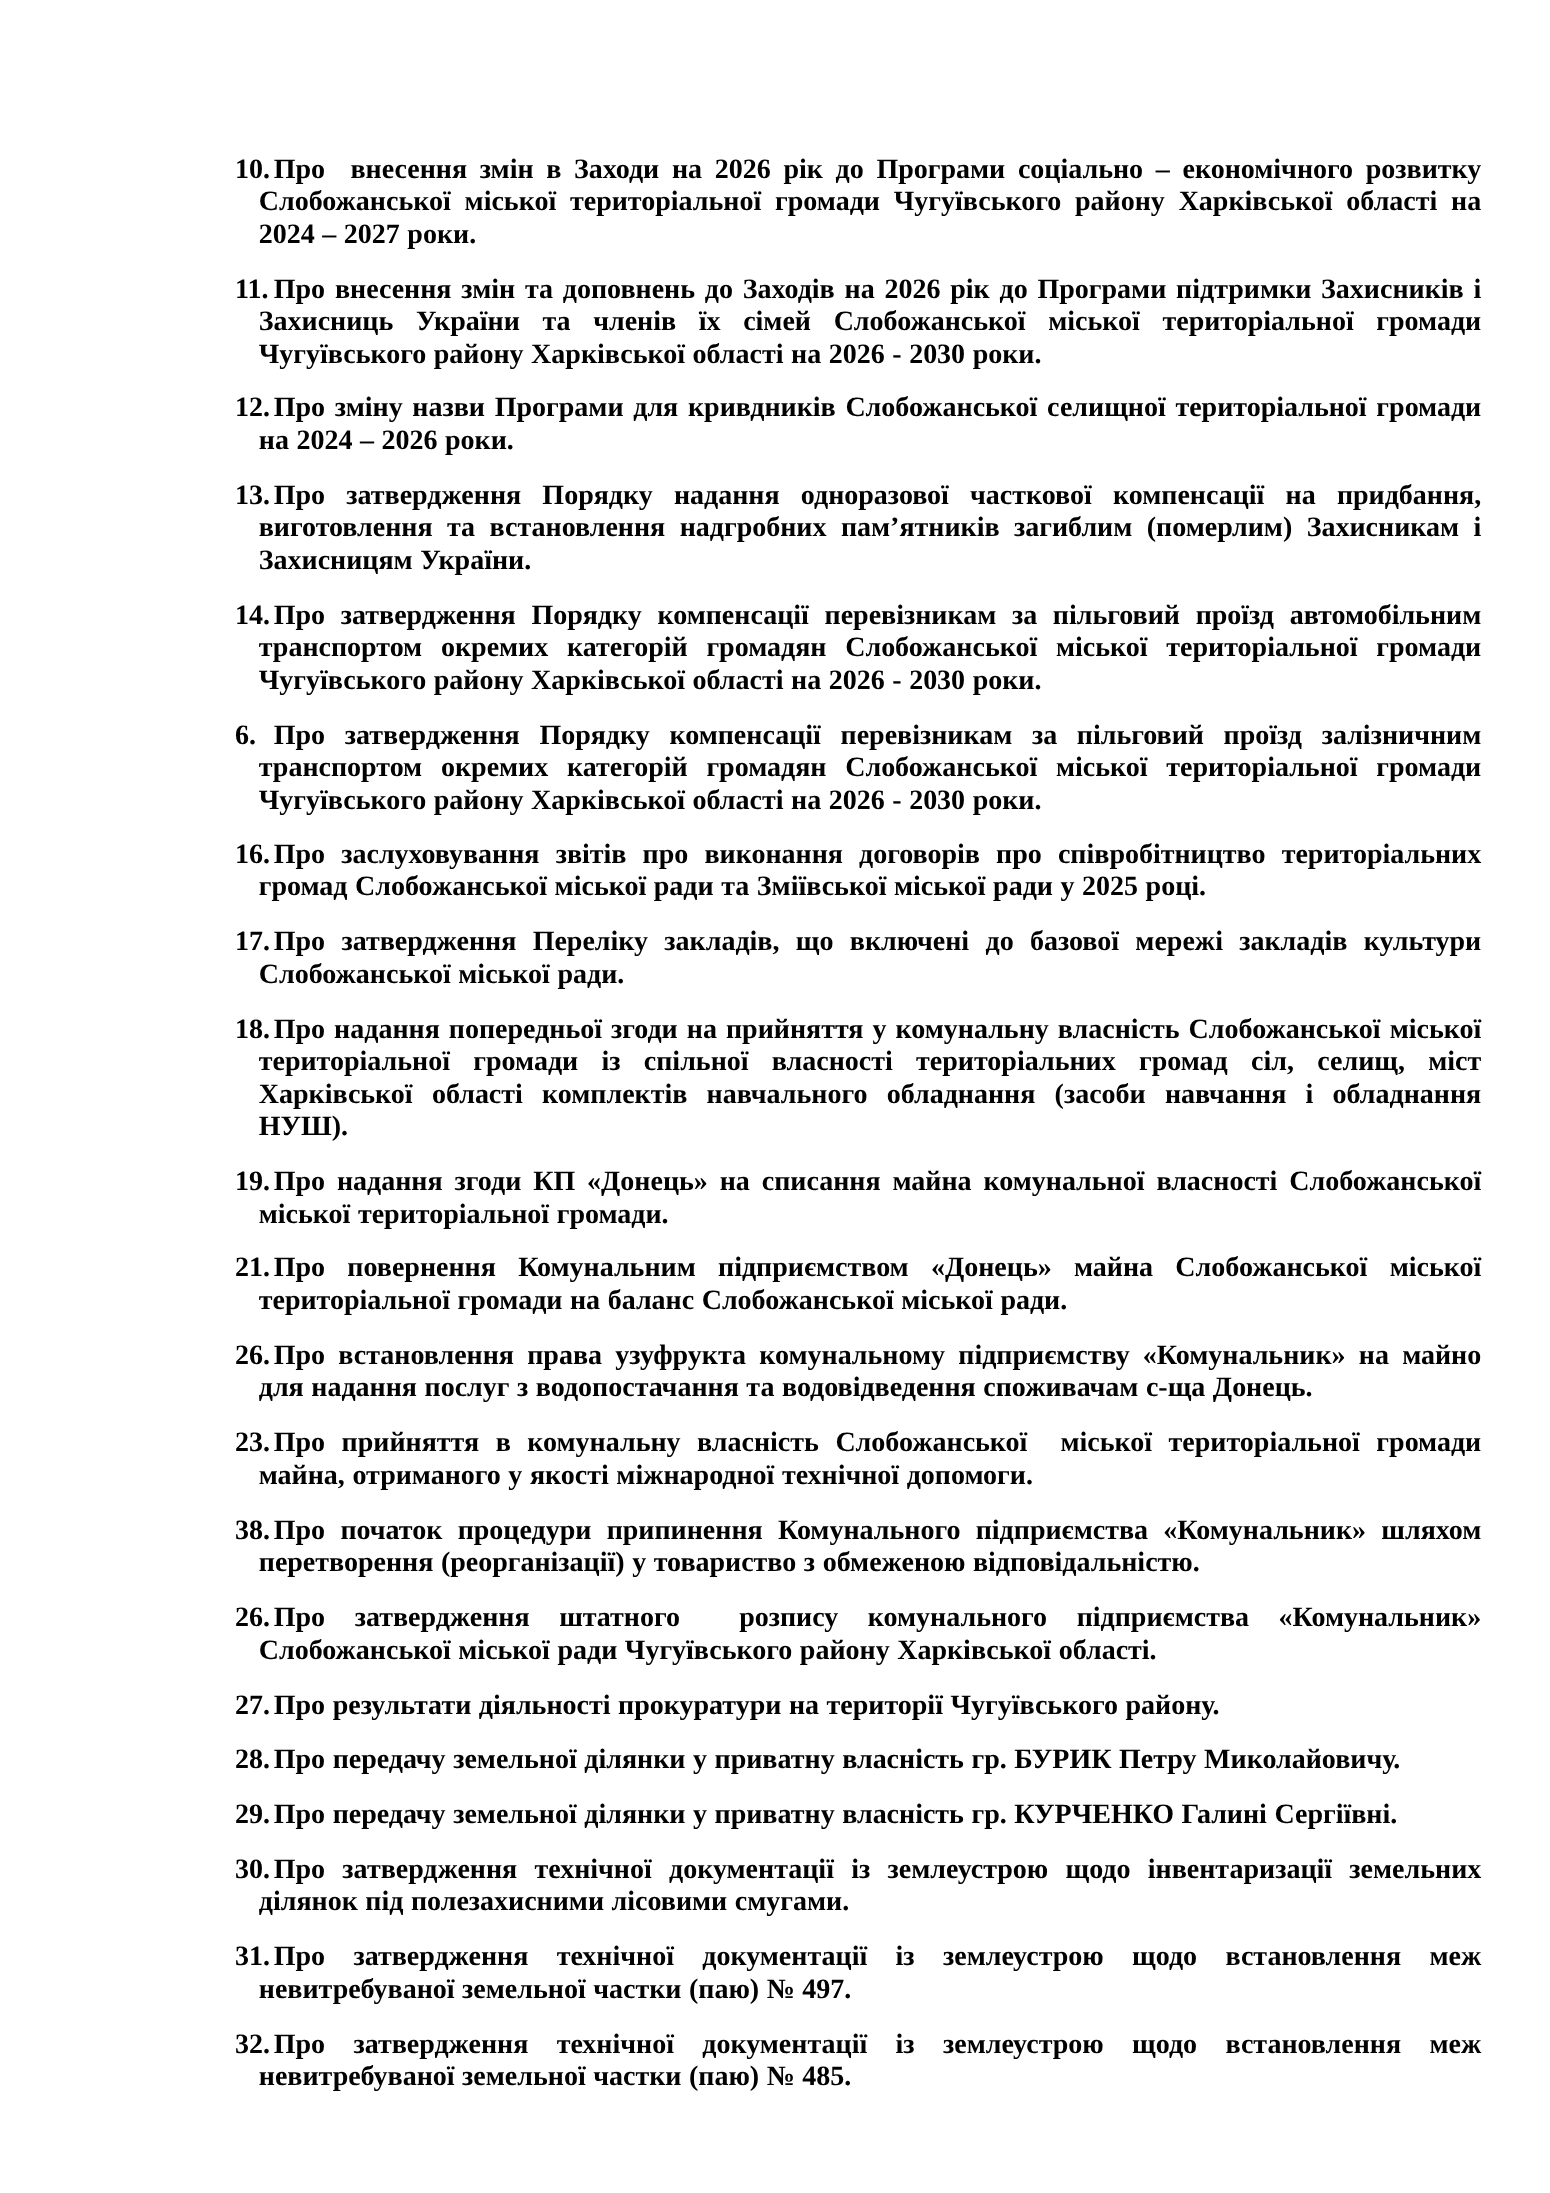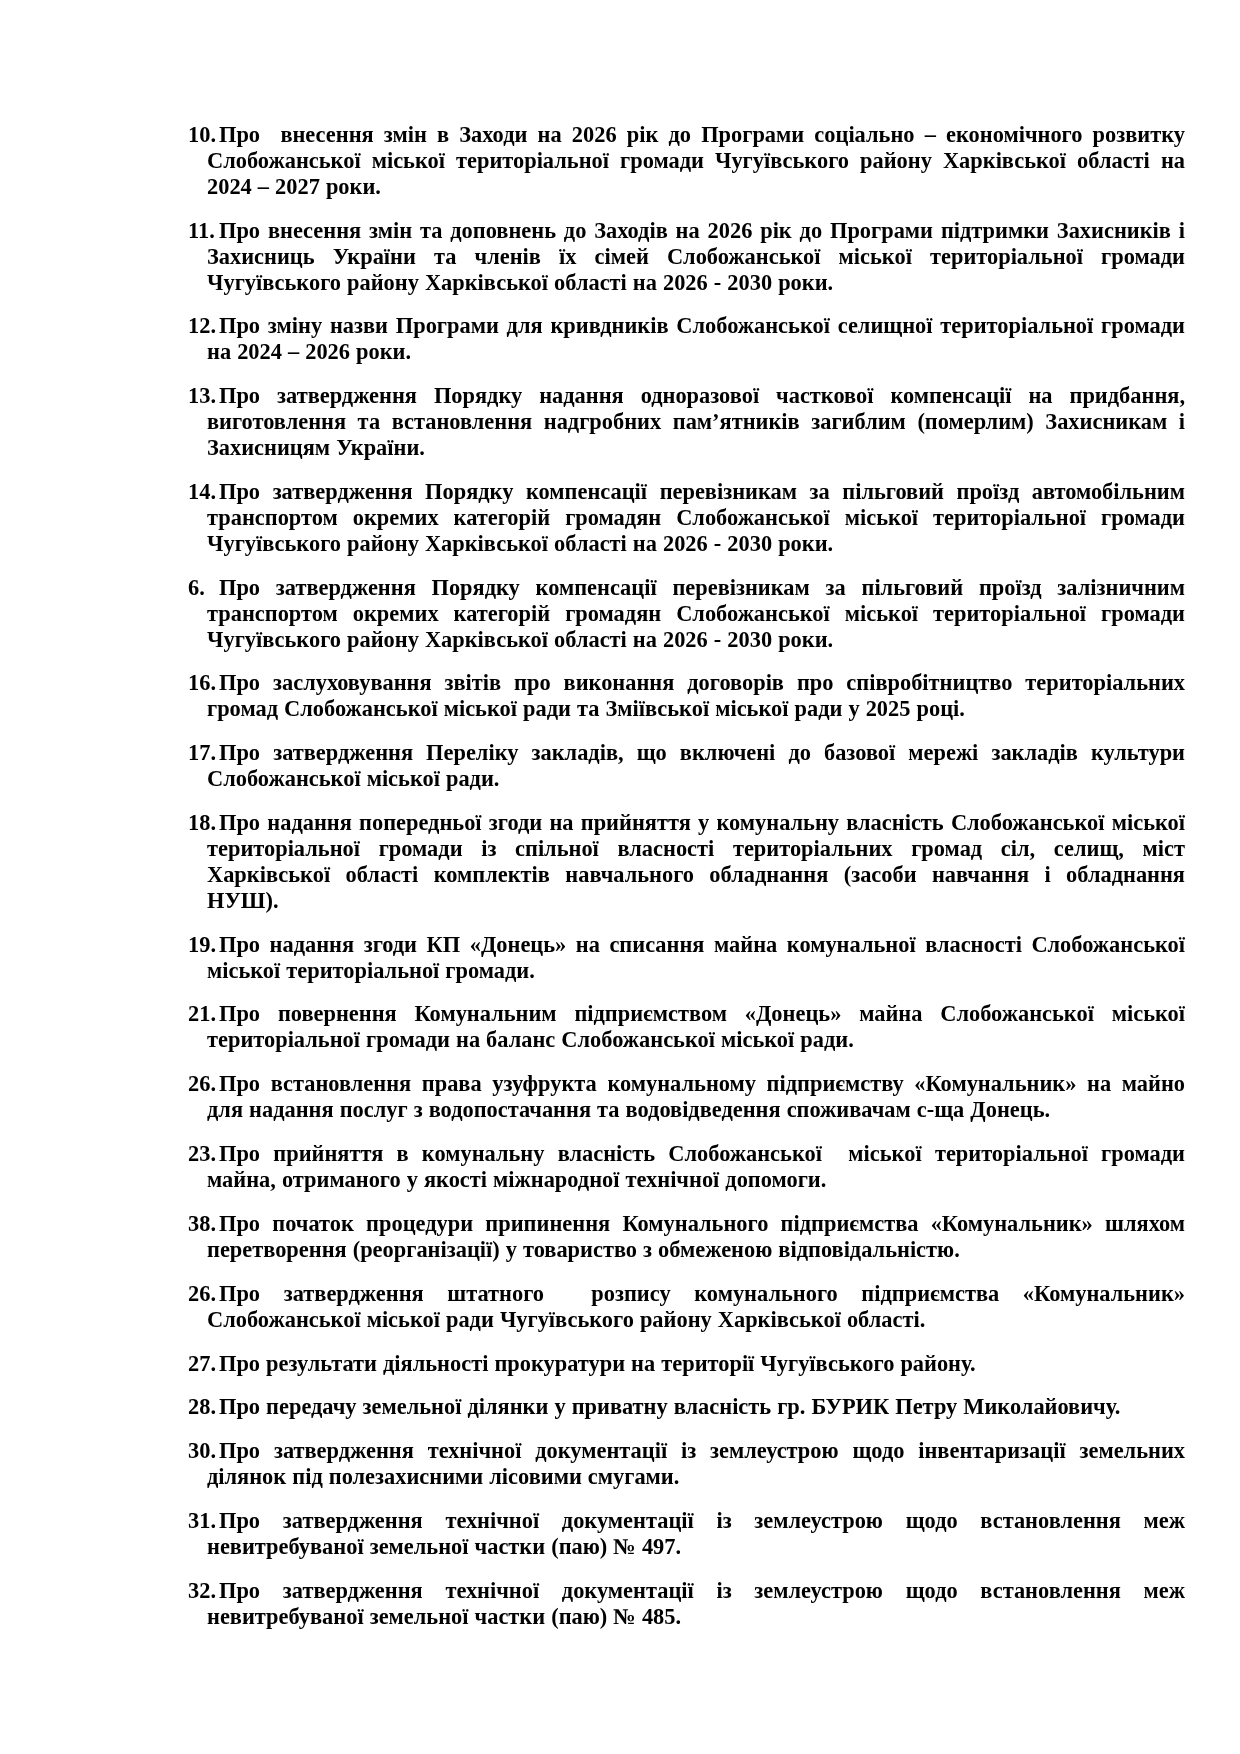--- a/index.html
+++ b/index.html
@@ -110,20 +110,24 @@
       </li>
       <li class="agenda-item">
         <span class="num">27.</span>
         <span class="txt">Про результати діяльності прокуратури на території Чугуївського району.</span>
       </li>
       <li class="agenda-item">
         <span class="num">28.</span>
         <span class="txt">Про передачу земельної ділянки у приватну власність гр. БУРИК Петру Миколайовичу.</span>
       </li>
       <li class="agenda-item">
+        <span class="num">29.</span>
+        <span class="txt">Про передачу земельної ділянки у приватну власність гр. КУРЧЕНКО Галині Сергіївні.</span>
+      </li>
+      <li class="agenda-item">
         <span class="num">30.</span>
         <span class="txt">Про затвердження технічної документації із землеустрою щодо інвентаризації земельних ділянок під полезахисними лісовими смугами.</span>
       </li>
       <li class="agenda-item">
         <span class="num">31.</span>
         <span class="txt">Про затвердження технічної документації із землеустрою щодо встановлення меж невитребуваної земельної частки (паю) № 497.</span>
       </li>
       <li class="agenda-item">
         <span class="num">32.</span>
         <span class="txt">Про затвердження технічної документації із землеустрою щодо встановлення меж невитребуваної земельної частки (паю) № 485.</span>

